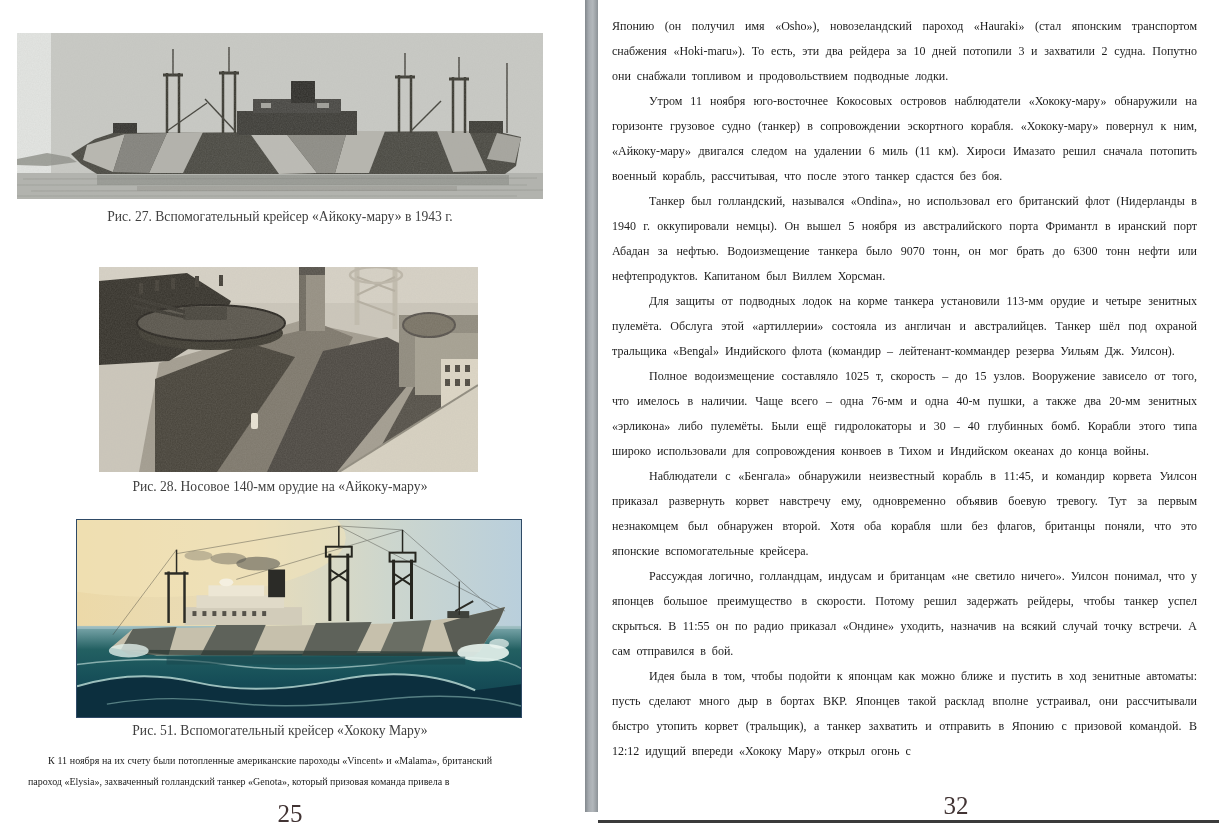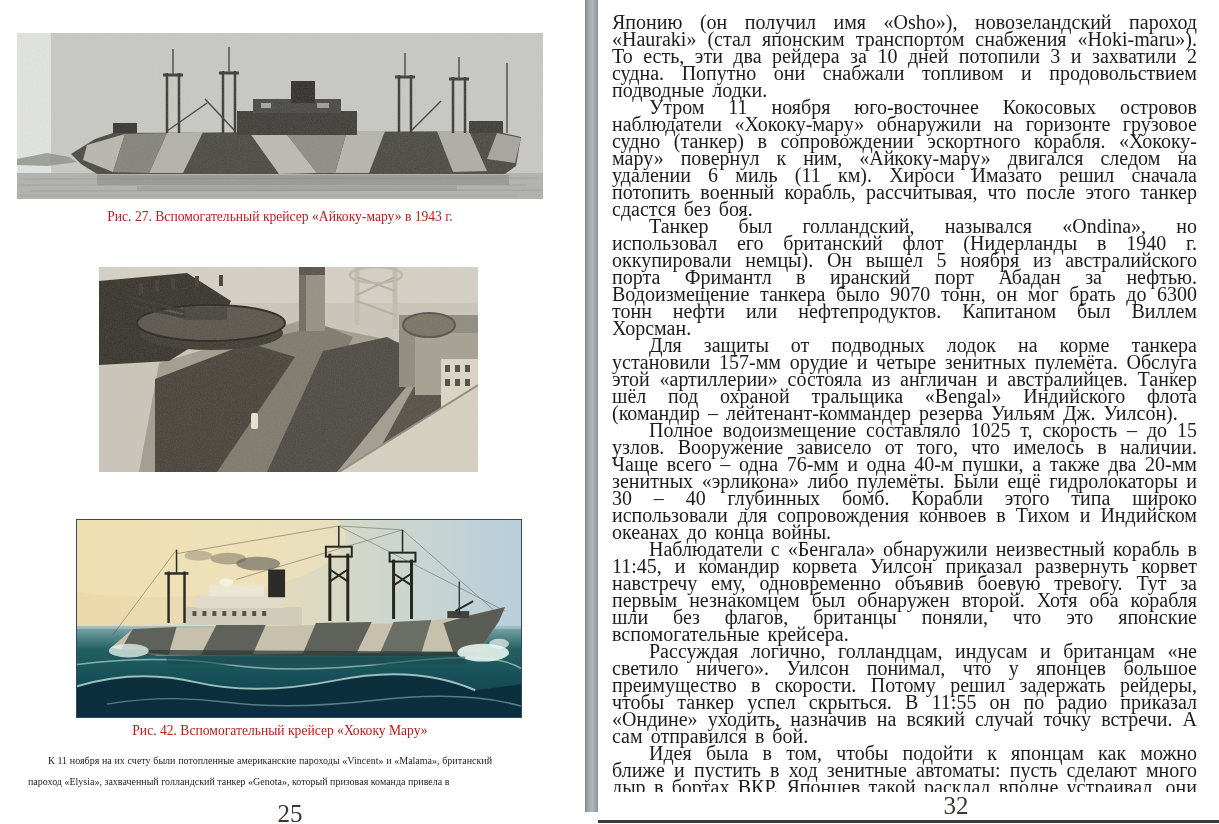--- a/index.html
+++ b/index.html
@@ -20,39 +20,39 @@
   }
   #bottom-edge{left:0;top:820px;width:621px;height:3px;background:#3b3b3b;}
   
   .fig{overflow:hidden;}
   .fig svg{display:block;width:100%;height:100%;}
   #fig27{left:17px;top:33px;width:526px;height:166px;}
   #fig28{left:99px;top:267px;width:379px;height:205px;}
   #fig29{left:76px;top:519px;width:446px;height:199px;border:1px solid #2f4a66;box-sizing:border-box;}
   .caption{
     left:17px;width:526px;text-align:center;
-    font-size:13.6px;line-height:16px;color:#b91c1c;
+    font-size:13.6px;line-height:16px;color:#404040;
   }
   #cap27{top:209px;}
   #cap28{top:479px;}
   #cap29{top:723px;}
   
   #lp-paragraph{
     left:28px;top:741px;width:464px;
     font-size:10px;line-height:20.5px;text-align:justify;text-indent:20px;
   }
   .pagenum{
     font-size:25px;line-height:1;color:#423434;text-align:center;
   }
   #lp-num{left:262px;top:801px;width:56px;}
   #rp-num{left:328px;top:793px;width:60px;}
   
   #rp-text{
     left:14px;top:14px;width:585px;height:778px;overflow:hidden;
-    font-size:20px;line-height:17px;text-align:justify;word-spacing:3px;
+    font-size:12px;line-height:25px;text-align:justify;word-spacing:3px;
   }
   #rp-text p{margin:0;text-indent:37px;}
   #rp-text p.cont{text-indent:0;}
 </style>
 </head>
 <body>
 
 <div id="left-page" class="abs">
 
   <div id="fig27" class="abs fig">
@@ -191,20 +191,21 @@
           <rect x="366" y="112" width="5" height="7"></rect>
       </g>
 
       <path d="M240,205 L379,118 379,205 Z" fill="#d8d2c2"></path>
       <line x1="240" y1="205" x2="379" y2="118" stroke="#8f8a7d" stroke-width="2"></line>
 
       <rect x="152" y="146" width="7" height="16" rx="2" fill="#eae4d4"></rect>
       <rect width="379" height="205" filter="url(#g28)"></rect>
     </svg>
   </div>
+  <div id="cap28" class="abs caption">Рис. 28. Носовое 140-мм орудие на «Айкоку-мару»</div>
 
   <div id="fig29" class="abs fig">
     <svg viewBox="0 0 446 199" preserveAspectRatio="none" aria-hidden="true">
       <defs>
         <linearGradient id="sky29" x1="0" y1="0" x2="1" y2="0">
           <stop offset="0" stop-color="#ecd9a8"></stop>
           <stop offset="0.4" stop-color="#e8dcba"></stop>
           <stop offset="0.7" stop-color="#cdd6cd"></stop>
           <stop offset="1" stop-color="#b9cfdc"></stop>
         </linearGradient>
@@ -290,34 +291,34 @@
       <path d="M0,146 Q80,136 150,146 T320,144 T446,150" stroke="#cfe8e2" stroke-width="1.5" fill="none" opacity="0.6"></path>
       <path d="M0,168 Q60,150 120,164 T260,162 T400,172 L446,166 446,199 0,199 Z" fill="#0c2f3e"></path>
       <path d="M0,168 Q60,150 120,164 T260,162 T400,172" stroke="#bfe0da" stroke-width="2" fill="none" opacity="0.8"></path>
       <ellipse cx="408" cy="134" rx="26" ry="9" fill="#e8f4ee" opacity="0.9"></ellipse>
       <ellipse cx="424" cy="125" rx="10" ry="5" fill="#eef7f2" opacity="0.7"></ellipse>
       <ellipse cx="52" cy="132" rx="20" ry="7" fill="#dfeee8" opacity="0.8"></ellipse>
       <rect x="90" y="138" width="300" height="8" fill="#1b4a50" opacity="0.6"></rect>
       <path d="M30,186 Q90,176 150,184 T300,182 T446,188" stroke="#9fd0c8" stroke-width="1.5" fill="none" opacity="0.5"></path>
     </svg>
   </div>
-  <div id="cap29" class="abs caption">Рис. 42. Вспомогательный крейсер «Хококу Мару»</div>
+  <div id="cap29" class="abs caption">Рис. 51. Вспомогательный крейсер «Хококу Мару»</div>
 
   <p id="lp-paragraph" class="abs">К 11 ноября на их счету были потопленные американские пароходы «Vincent» и «Malama», британский пароход «Elysia», захваченный голландский танкер «Genota», который призовая команда привела в</p>
   <div id="lp-num" class="abs pagenum">25</div>
 </div>
 
 <div id="gutter" class="abs"></div>
 
 <div id="right-page" class="abs">
   <div id="rp-text" class="abs">
     <p class="cont">Японию (он получил имя «Osho»), новозеландский пароход «Hauraki» (стал японским транспортом снабжения «Hoki-maru»). То есть, эти два рейдера за 10 дней потопили 3 и захватили 2 судна. Попутно они снабжали топливом и продовольствием подводные лодки.</p>
     <p>Утром 11 ноября юго-восточнее Кокосовых островов наблюдатели «Хококу-мару» обнаружили на горизонте грузовое судно (танкер) в сопровождении эскортного корабля. «Хококу-мару» повернул к ним, «Айкоку-мару» двигался следом на удалении 6 миль (11 км). Хироси Имазато решил сначала потопить военный корабль, рассчитывая, что после этого танкер сдастся без боя.</p>
     <p>Танкер был голландский, назывался «Ondina», но использовал его британский флот (Нидерланды в 1940 г. оккупировали немцы). Он вышел 5 ноября из австралийского порта Фримантл в иранский порт Абадан за нефтью. Водоизмещение танкера было 9070 тонн, он мог брать до 6300 тонн нефти или нефтепродуктов. Капитаном был Виллем Хорсман.</p>
-    <p>Для защиты от подводных лодок на корме танкера установили 157-мм орудие и четыре зенитных пулемёта. Обслуга этой «артиллерии» состояла из англичан и австралийцев. Танкер шёл под охраной тральщика «Bengal» Индийского флота (командир – лейтенант-коммандер резерва Уильям Дж. Уилсон).</p>
+    <p>Для защиты от подводных лодок на корме танкера установили 113-мм орудие и четыре зенитных пулемёта. Обслуга этой «артиллерии» состояла из англичан и австралийцев. Танкер шёл под охраной тральщика «Bengal» Индийского флота (командир – лейтенант-коммандер резерва Уильям Дж. Уилсон).</p>
     <p>Полное водоизмещение составляло 1025 т, скорость – до 15 узлов. Вооружение зависело от того, что имелось в наличии. Чаще всего – одна 76-мм и одна 40-м пушки, а также два 20-мм зенитных «эрликона» либо пулемёты. Были ещё гидролокаторы и 30 – 40 глубинных бомб. Корабли этого типа широко использовали для сопровождения конвоев в Тихом и Индийском океанах до конца войны.</p>
     <p>Наблюдатели с «Бенгала» обнаружили неизвестный корабль в 11:45, и командир корвета Уилсон приказал развернуть корвет навстречу ему, одновременно объявив боевую тревогу. Тут за первым незнакомцем был обнаружен второй. Хотя оба корабля шли без флагов, британцы поняли, что это японские вспомогательные крейсера.</p>
     <p>Рассуждая логично, голландцам, индусам и британцам «не светило ничего». Уилсон понимал, что у японцев большое преимущество в скорости. Потому решил задержать рейдеры, чтобы танкер успел скрыться. В 11:55 он по радио приказал «Ондине» уходить, назначив на всякий случай точку встречи. А сам отправился в бой.</p>
     <p>Идея была в том, чтобы подойти к японцам как можно ближе и пустить в ход зенитные автоматы: пусть сделают много дыр в бортах ВКР. Японцев такой расклад вполне устраивал, они рассчитывали быстро утопить корвет (тральщик), а танкер захватить и отправить в Японию с призовой командой. В 12:12 идущий впереди «Хококу Мару» открыл огонь с</p>
   </div>
   <div id="rp-num" class="abs pagenum">32</div>
   <div id="bottom-edge" class="abs"></div>
 </div>
 
 </body></html>

